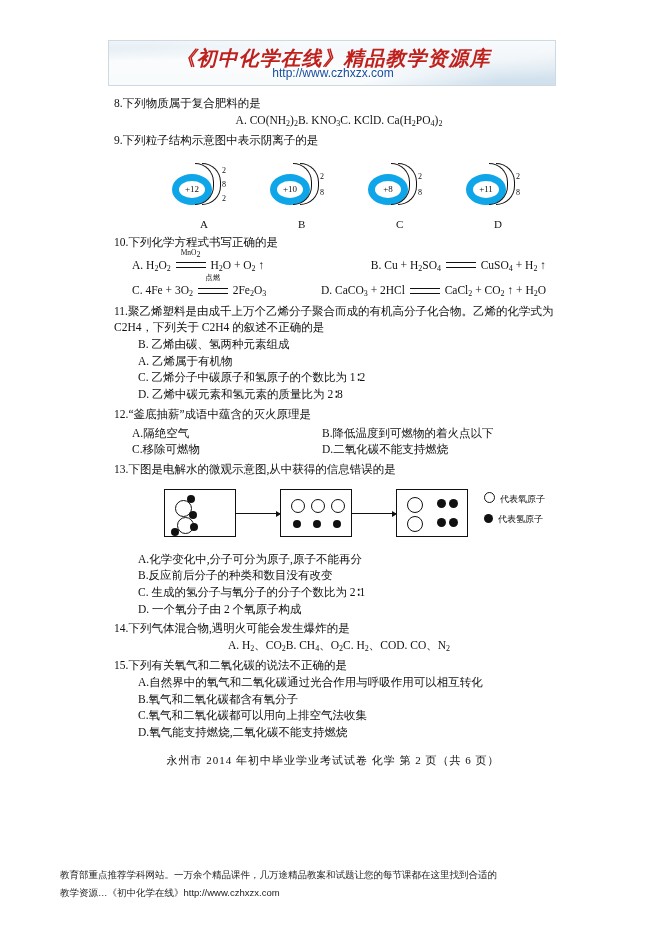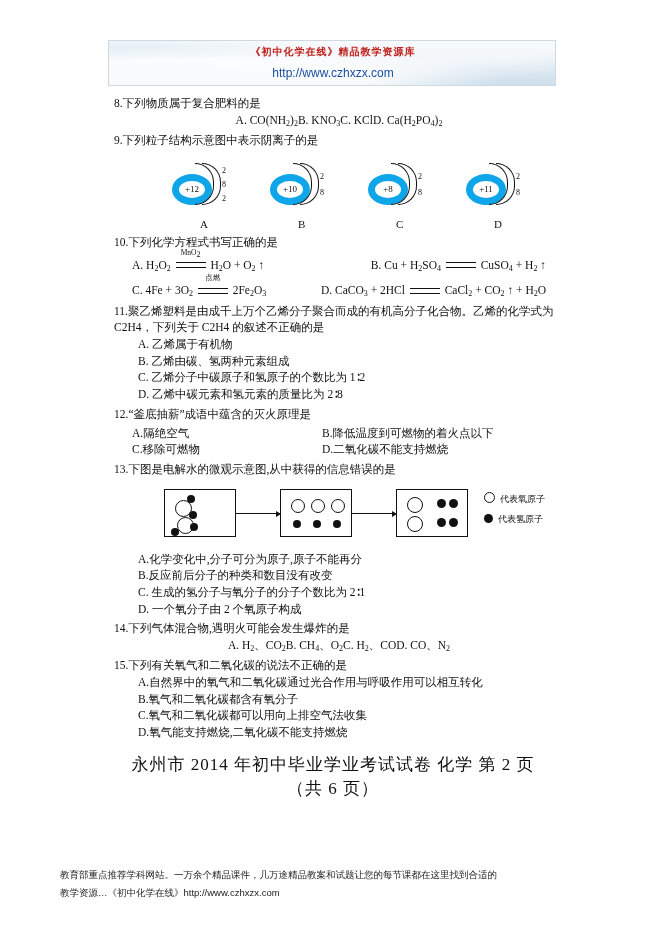--- a/index.html
+++ b/index.html
@@ -1,20 +1,20 @@
 <!DOCTYPE html>
 <html><head>
 <meta charset="utf-8">
 <style>
   html,body{margin:0;padding:0;background:#fff;}
   body{width:661px;height:935px;font-family:"Liberation Serif",serif;color:#111;position:relative;}
   .page{position:absolute;left:0;top:0;width:661px;height:935px;overflow:hidden;}
   .sheet{position:absolute;left:108px;top:40px;width:448px;height:790px;background:#fff;}
   .banner{position:relative;width:448px;height:46px;background:linear-gradient(180deg,#eef4f8 0%,#dce8f1 45%,#cfe0ec 100%);border:1px solid #cfd9e2;box-sizing:border-box;overflow:hidden;}
-  .banner .btitle{position:absolute;left:0;top:4px;width:448px;text-align:center;font-family:"Liberation Serif",serif;font-weight:bold;font-size:10px;color:#c0201c;letter-spacing:1px;}
+  .banner .btitle{position:absolute;left:0;top:4px;width:448px;text-align:center;font-family:"Liberation Serif",serif;font-weight:bold;font-size:20px;color:#c0201c;letter-spacing:1px;font-style:italic;}
   .banner .burl{position:absolute;left:0;top:25px;width:448px;text-align:center;font-family:"Liberation Sans",sans-serif;font-size:12px;color:#1a4fa0;}
   .banner .wave{position:absolute;left:0;top:0;width:448px;height:46px;background:
     radial-gradient(ellipse at 18% 80%, rgba(255,255,255,.85) 0 35%, rgba(255,255,255,0) 60%),
     radial-gradient(ellipse at 70% 10%, rgba(255,255,255,.6) 0 30%, rgba(255,255,255,0) 62%);}
   .body{padding:6px 4px 0 6px;font-size:11.5px;line-height:1.45;}
   .q{margin-top:3px;}
   .qline{white-space:nowrap;}
   .opts{display:flex;margin-left:18px;}
   .opts.spread{justify-content:center;padding-right:6px;}
   .opt{white-space:nowrap;}
@@ -43,21 +43,21 @@
   .conn.c2{left:220px;width:44px;}
   .conn .head{position:absolute;right:-1px;top:-3px;width:0;height:0;border-left:5px solid #111;border-top:3px solid transparent;border-bottom:3px solid transparent;}
   .ball{position:absolute;border-radius:50%;}
   .ball.white{background:#fff;border:1px solid #111;}
   .ball.black{background:#111;}
   .legend{position:absolute;left:352px;top:6px;font-size:9px;line-height:20px;}
   .legend div{white-space:nowrap;}
   .legend .lb{display:inline-block;width:9px;height:9px;border-radius:50%;margin-right:5px;vertical-align:-1px;}
   .lb.white{background:#fff;border:1px solid #111;}
   .lb.black{background:#111;}
-  .footer{margin-top:12px;text-align:center;font-size:17px;letter-spacing:1px;}
+  .footer{margin-top:12px;text-align:center;font-size:11px;letter-spacing:1px;}
   .bottomnote{position:absolute;left:60px;top:866px;width:560px;font-family:"Liberation Sans",sans-serif;font-size:9.5px;color:#222;line-height:1.9;}
   .bottomnote div{white-space:nowrap;}
 </style>
 </head>
 <body>
 
 <div class="page">
   <div class="sheet">
 
     <div class="banner">
@@ -141,22 +141,22 @@
             <span class="eqtxt"><span class="cond">点燃</span><span class="arrow"></span></span>
             2Fe<sub>2</sub>O<sub>3</sub></span>
           <span class="opt">D. CaCO<sub>3</sub> + 2HCl
             <span class="arrow"></span> CaCl<sub>2</sub> + CO<sub>2</sub> ↑ + H<sub>2</sub>O</span>
         </div>
       </div>
 
       <div class="q">
         <div class="qline">11.聚乙烯塑料是由成千上万个乙烯分子聚合而成的有机高分子化合物。乙烯的化学式为</div>
         <div class="qline">C2H4，下列关于 C2H4 的叙述不正确的是</div>
+        <div class="opt-block">B. 乙烯由碳、氢两种元素组成</div>
         <div class="opt-block">A. 乙烯属于有机物</div>
-        <div class="opt-block">B. 乙烯由碳、氢两种元素组成</div>
         <div class="opt-block">C. 乙烯分子中碳原子和氢原子的个数比为 1∶2</div>
         <div class="opt-block">D. 乙烯中碳元素和氢元素的质量比为 2∶8</div>
       </div>
 
       <div class="q">
         <div class="qline">12.“釜底抽薪”成语中蕴含的灭火原理是</div>
         <div class="opts" style="margin-top:2px">
           <span class="opt" style="width:190px">A.隔绝空气</span>
           <span class="opt">B.降低温度到可燃物的着火点以下</span>
         </div>

